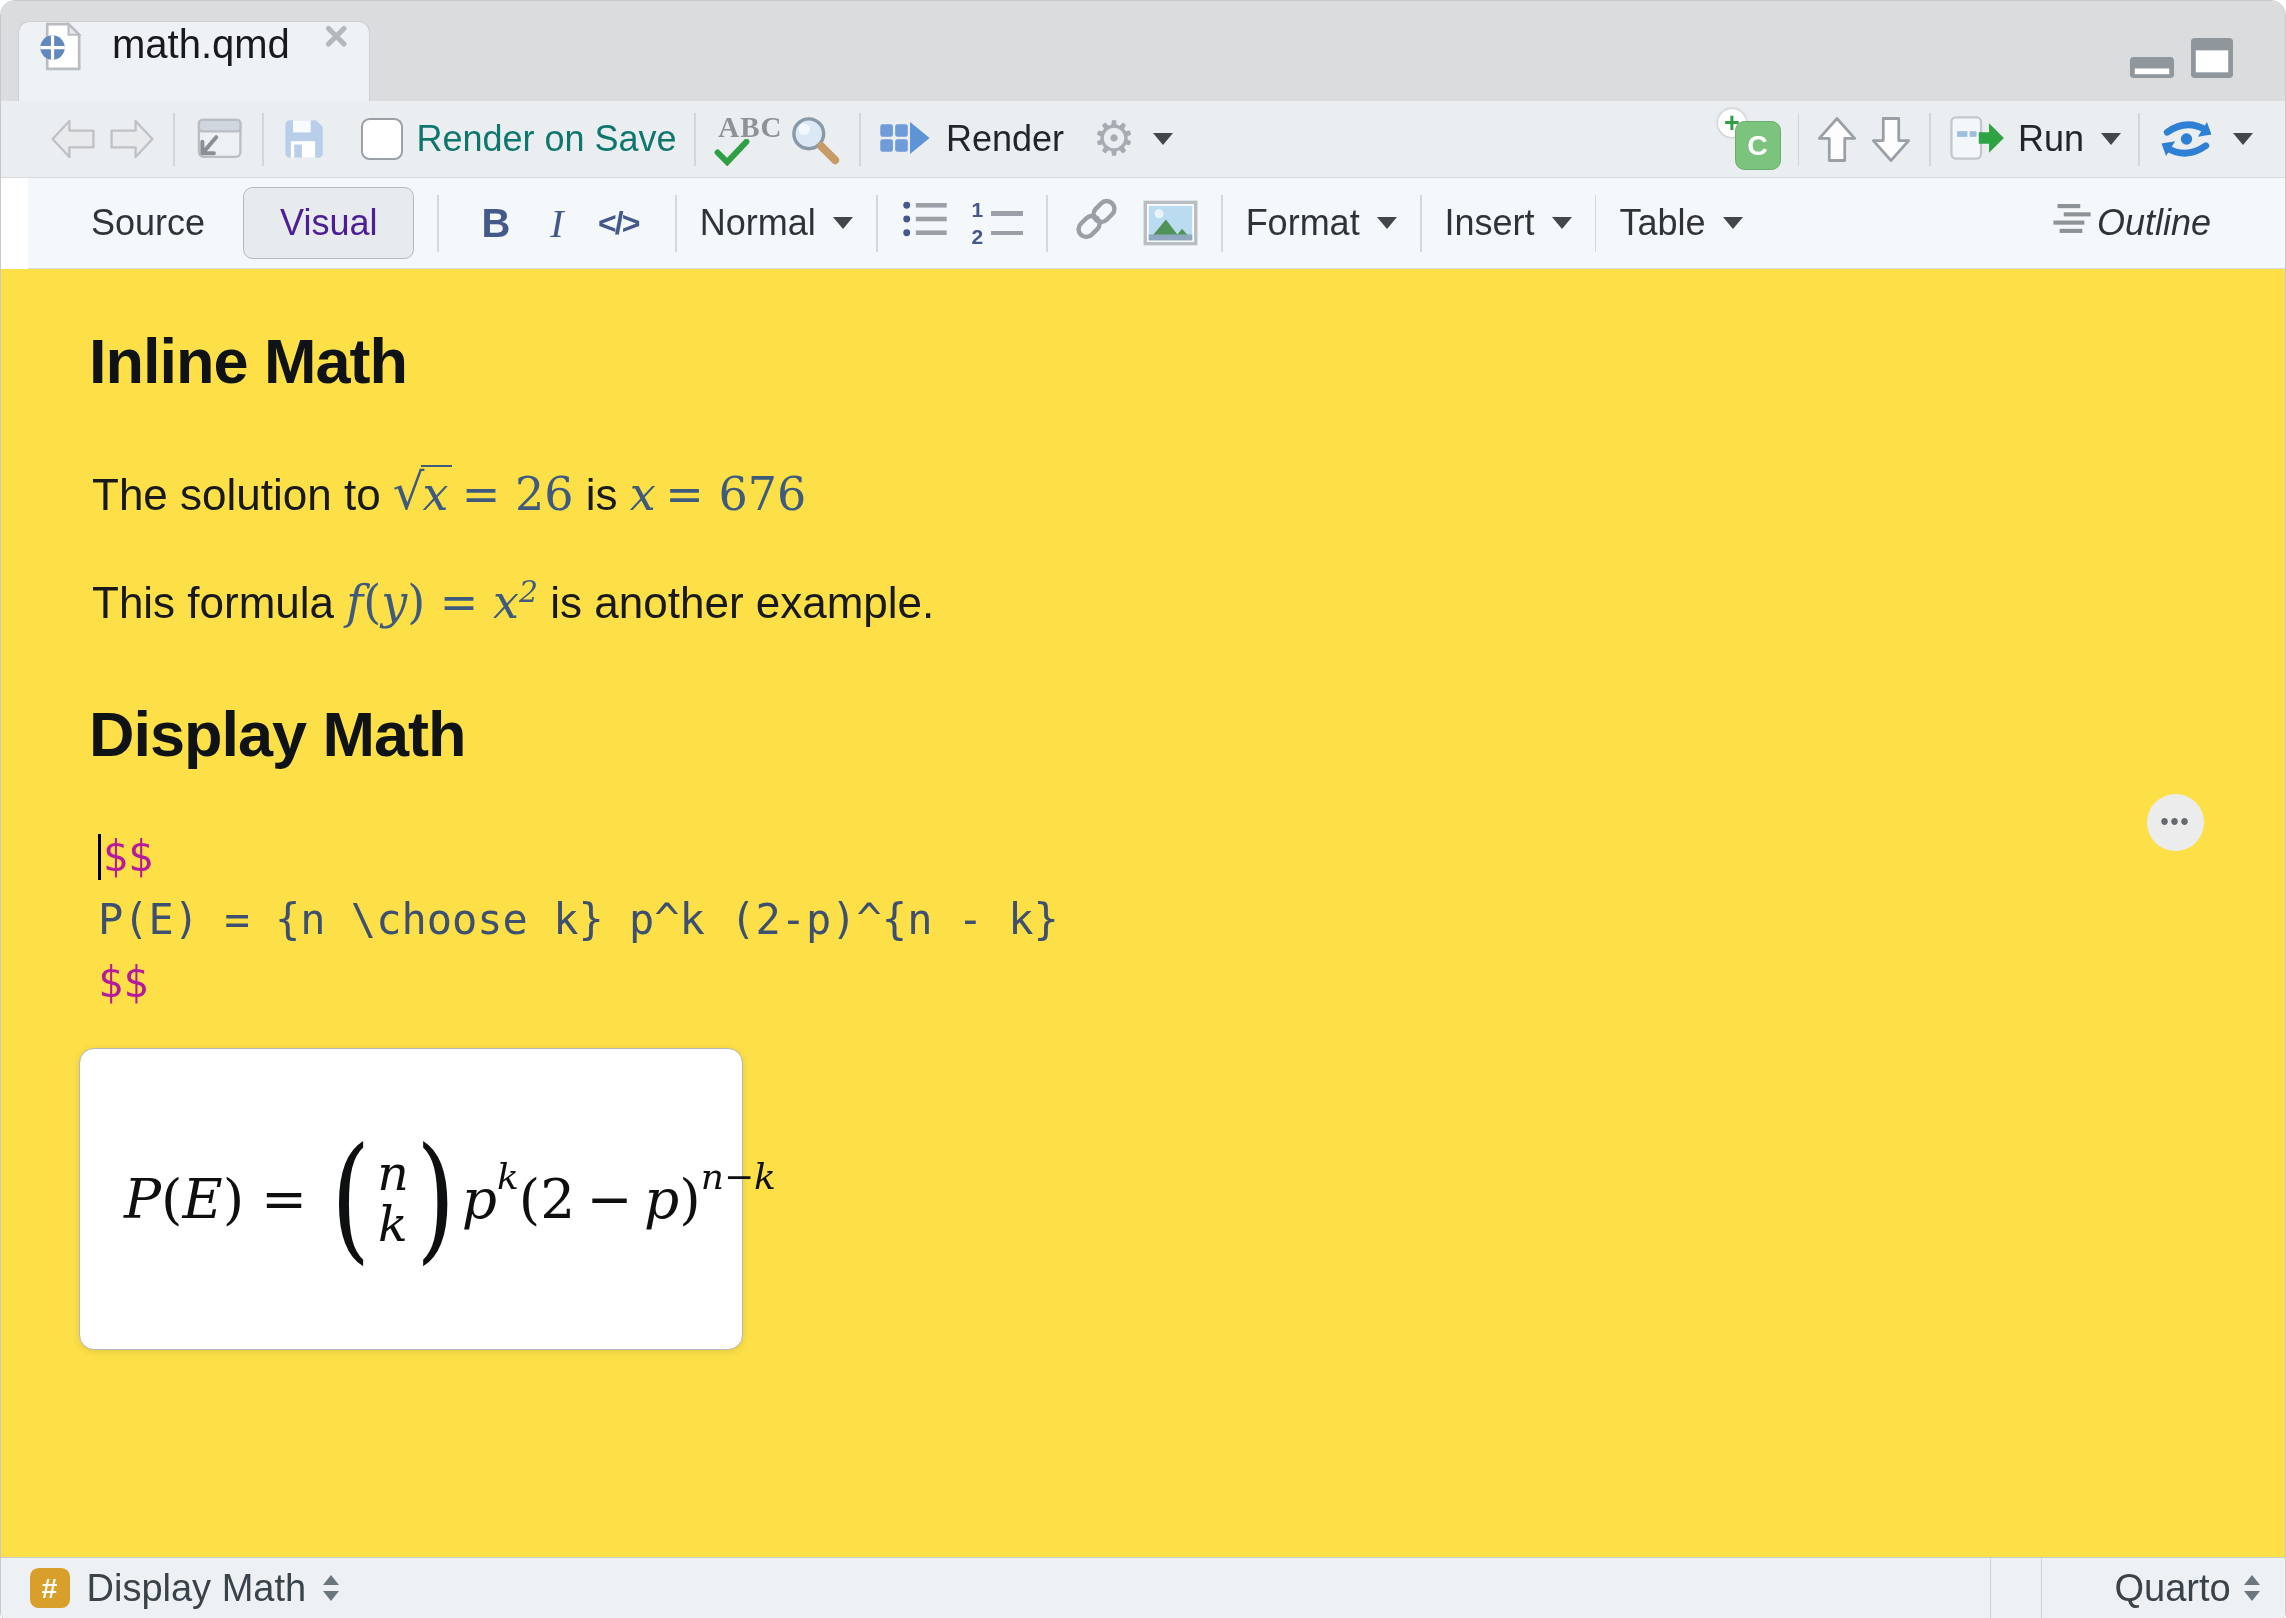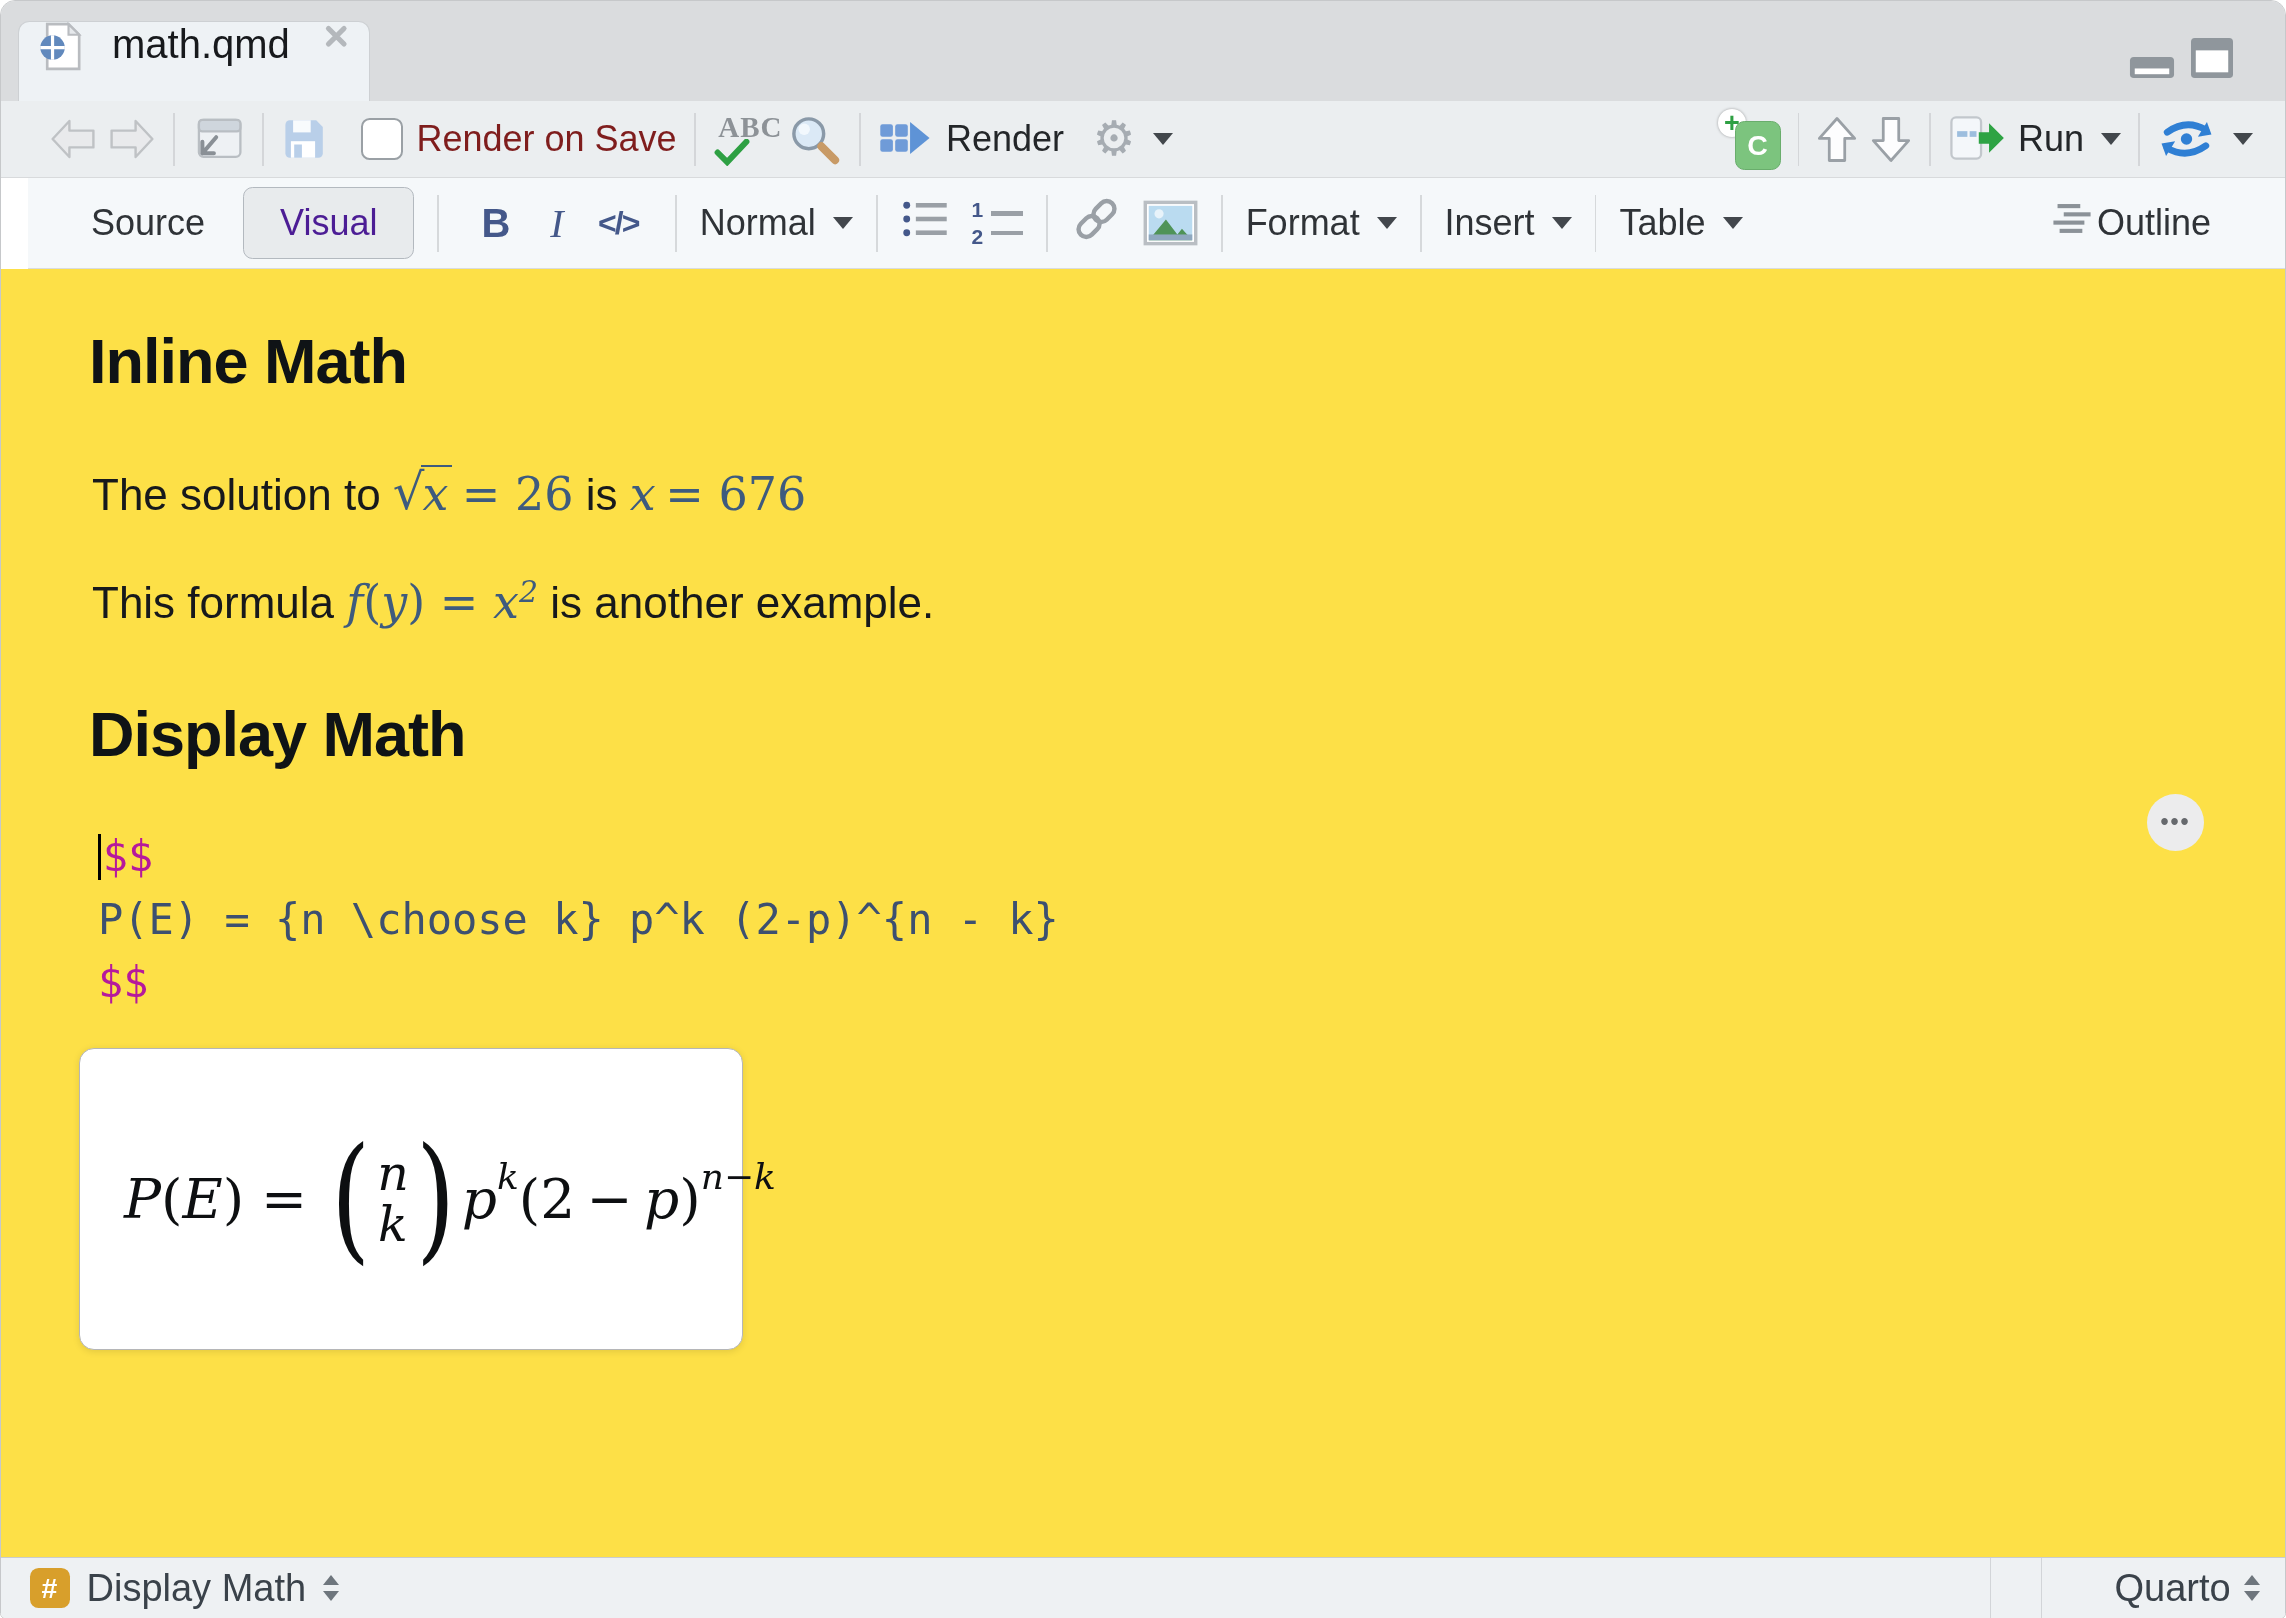--- a/index.html
+++ b/index.html
@@ -12,21 +12,21 @@
   .tab-title{font-size:40px;color:#17191c;white-space:nowrap;}
   .tab-close{margin-left:auto;display:flex;}
   .winbtns{position:absolute;right:51px;bottom:19px;display:flex;align-items:flex-end;gap:15px;}
 
   
   .toolbar1{height:76px;background:#ebeef0;border-bottom:1px solid #d8dadc;flex:none;display:flex;align-items:center;padding:0 32px 0 48px;}
   .sep{width:1.9px;height:53px;background:#d4d6d9;margin:0 17px;flex:none;}
   .tb-btn{display:flex;align-items:center;flex:none;}
   .icon-gap{margin-left:11.4px;}
   .checkbox{width:42px;height:42px;box-sizing:border-box;border:2.9px solid #9aa0a5;border-radius:8.6px;background:#fff;margin-left:36px;flex:none;}
-  .cb-label{font-size:36px;color:#7f1d1d;margin-left:13.3px;white-space:nowrap;}
+  .cb-label{font-size:36px;color:#0f766e;margin-left:13.3px;white-space:nowrap;}
   .abc-icon{position:relative;width:61px;height:59px;flex:none;margin-right:13.3px;}
   .abc-txt{position:absolute;top:1.9px;left:5.7px;font-family:"Liberation Serif",serif;font-weight:700;font-size:29px;color:#8d9297;letter-spacing:1px;}
   .abc-check{position:absolute;left:1.9px;bottom:0;}
   .label-38{font-size:36px;color:#232629;margin-left:13.3px;white-space:nowrap;}
   .gear{font-size:48px;color:#a6acb2;line-height:1;margin-left:28.5px;}
   .caret{width:0;height:0;border-left:10.5px solid transparent;border-right:10.5px solid transparent;border-top:12.4px solid #42474c;margin-left:17px;flex:none;}
   .spacer{flex:1;}
   .chunk-icon{position:relative;width:63px;height:61px;flex:none;}
   .chunk-rect{position:absolute;right:0;bottom:0;width:46px;height:49px;background:#7cc47e;border:1.9px solid #69ad6c;border-radius:9.5px;color:#fff;font-weight:700;font-size:28.5px;display:flex;align-items:center;justify-content:center;box-sizing:border-box;}
   .chunk-plus{position:absolute;left:0;top:0;width:28.5px;height:28.5px;border-radius:50%;background:#fff;color:#2ea043;font-weight:700;font-size:27px;line-height:28.5px;text-align:center;box-shadow:0 0 2.9px rgba(0,0,0,.35);}
@@ -37,21 +37,21 @@
   .visual-btn{margin-left:38px;height:72px;padding:0 36px;border:1.9px solid #b3b9bf;border-radius:9.5px;background:#e8ebed;display:flex;align-items:center;font-size:36px;color:#4c1d95;box-sizing:border-box;}
   .fmt-b{font-weight:700;font-size:40px;color:#44588a;margin:0 19px;}
   .fmt-i{font-family:"Liberation Serif",serif;font-style:italic;font-size:40px;color:#44588a;margin:0 21px;}
   .fmt-code{font-weight:700;font-size:32px;letter-spacing:-1.9px;color:#44588a;margin:0 13.3px;}
   .dd{display:flex;align-items:center;flex:none;}
   .ol-icon{display:flex;align-items:center;gap:7.6px;margin-left:23px;}
   .ol-nums{display:flex;flex-direction:column;line-height:1;gap:5.7px;}
   .ol-nums i{font-style:normal;font-weight:700;font-size:21px;color:#44588a;}
   .ol-lines{display:flex;flex-direction:column;gap:15px;}
   .ol-lines i{width:32px;height:4.8px;background:#9aa0a6;}
-  .outline-grp{display:flex;align-items:flex-end;gap:4px;}
+  .outline-grp{display:flex;align-items:flex-end;gap:4px;font-style:italic;}
 
   
   .content{flex:1;background:#fde047;position:relative;overflow:hidden;}
   .doc-h1{position:absolute;left:88px;font-size:63px;font-weight:700;color:#0f1316;margin:0;letter-spacing:-1px;}
   .para{position:absolute;left:91px;font-size:44px;color:#17191c;white-space:nowrap;}
   .math{font-family:"DejaVu Serif",serif;color:#3e5b7e;font-size:46px;}
   .mi{font-style:italic;}
   .mu{font-style:normal;}
   .rad{font-size:1.08em;margin-right:-3.8px;position:relative;top:-1px;}
   .vinc{font-style:italic;border-top:2.9px solid #3e5b7e;padding:0 3.8px 0 1.9px;}

